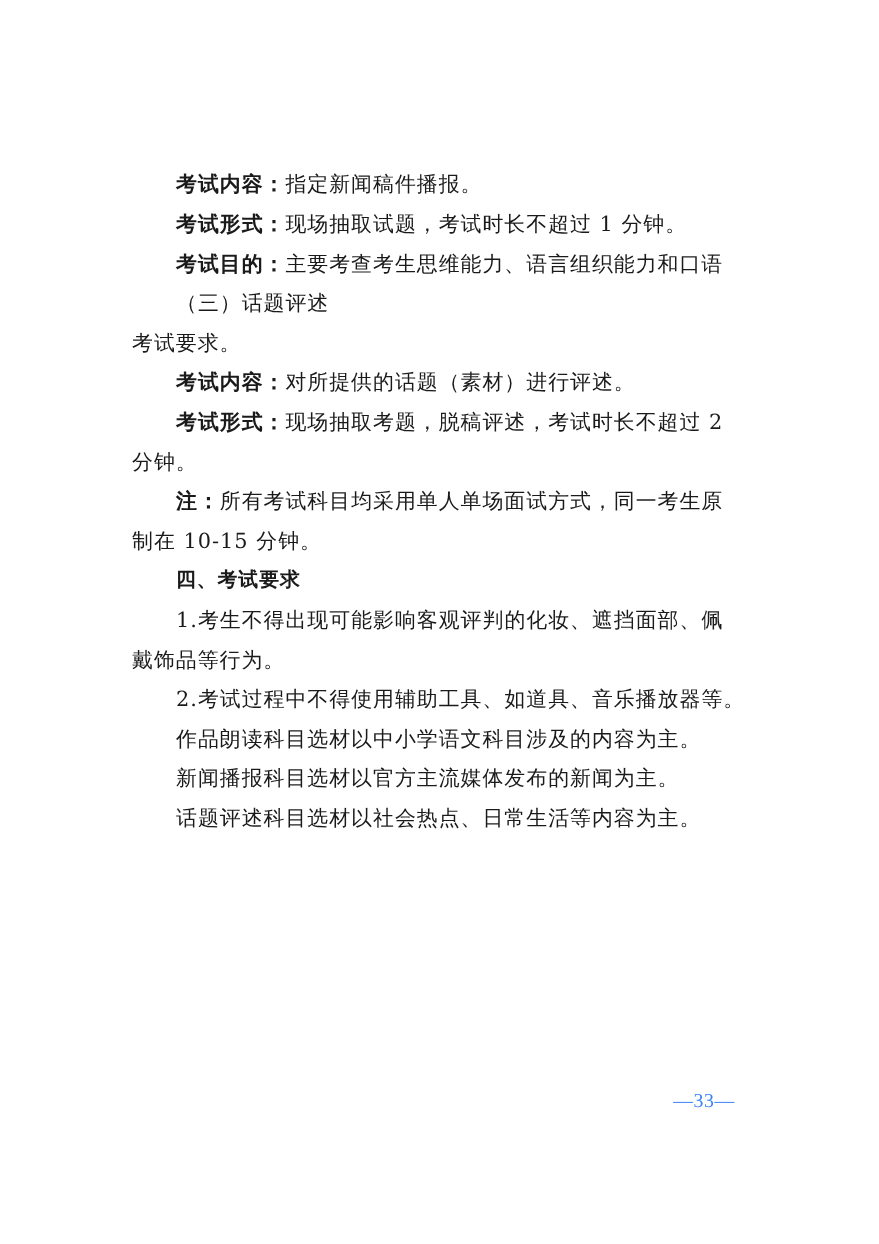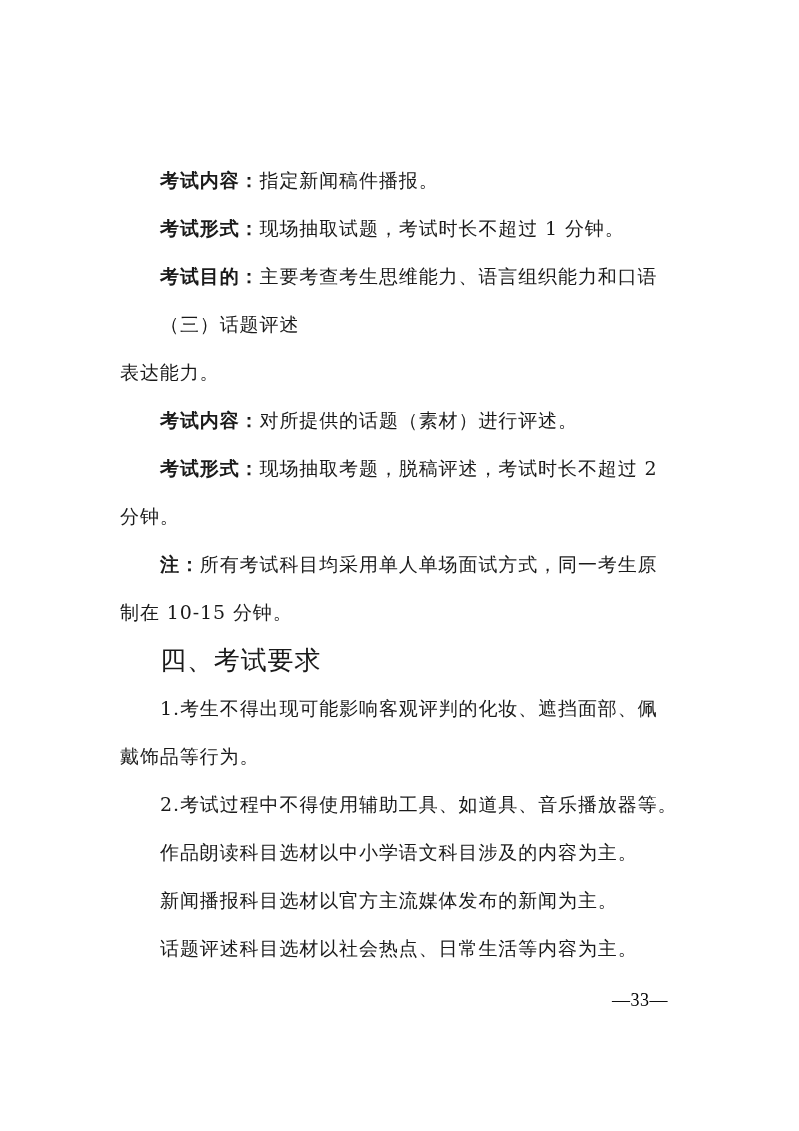--- a/index.html
+++ b/index.html
@@ -20,50 +20,49 @@
     left: 120px;
     top: 150px;
     width: 560px;
   }
   .line {
     font-size: 19px;
     line-height: 36px;
     height: 36px;
     letter-spacing: 0.9px;
     white-space: nowrap;
-    margin-top: 12px;
   }
   .indent { padding-left: 40px; }
   .label { font-weight: bold; font-family: "DejaVu Sans", "Liberation Sans", sans-serif; }
-  .heading { font-weight: normal; font-family: "DejaVu Sans", "Liberation Sans", sans-serif; font-size: 26px; }
+  .heading { font-weight: bold; font-family: "DejaVu Sans", "Liberation Sans", sans-serif; font-size: 18px; }
   .page-number {
     position: absolute;
     left: 612px;
     top: 990px;
     font-family: "Liberation Serif", "DejaVu Serif", serif;
     font-size: 18px;
-    color: #000000;
+    color: #3b82f6;
     letter-spacing: 0.5px;
   }
 </style>
 </head>
 <body>
 
 <div class="page">
   <div class="line indent">
     <span class="label">考试内容：</span><span>指定新闻稿件播报。</span>
   </div>
   <div class="line indent">
     <span class="label">考试形式：</span><span>现场抽取试题，考试时长不超过 1 分钟。</span>
   </div>
   <div class="line indent">
     <span class="label">考试目的：</span><span>主要考查考生思维能力、语言组织能力和口语</span>
   </div>
   <div class="line indent">（三）话题评述</div>
-  <div class="line">表达能力。</div>
+  <div class="line">考试要求。</div>
   <div class="line indent">
     <span class="label">考试内容：</span><span>对所提供的话题（素材）进行评述。</span>
   </div>
   <div class="line indent">
     <span class="label">考试形式：</span><span>现场抽取考题，脱稿评述，考试时长不超过 2</span>
   </div>
   <div class="line">分钟。</div>
   <div class="line indent">
     <span class="label">注：</span><span>所有考试科目均采用单人单场面试方式，同一考生原</span>
   </div>

